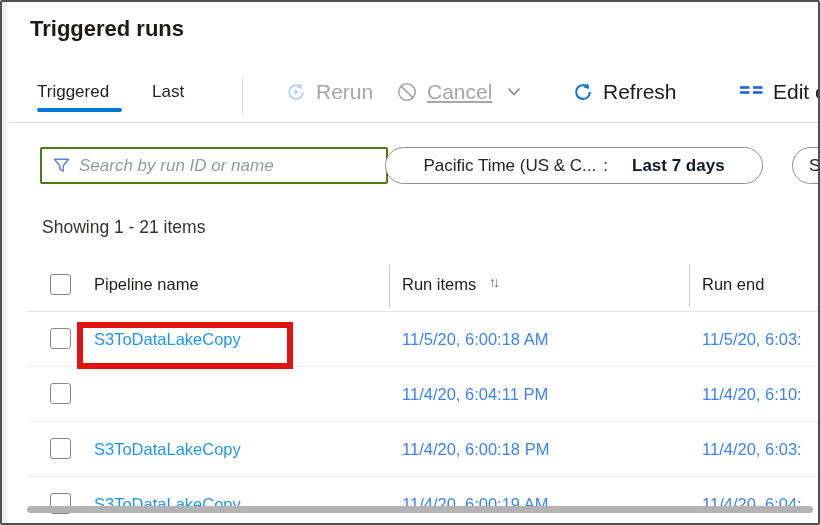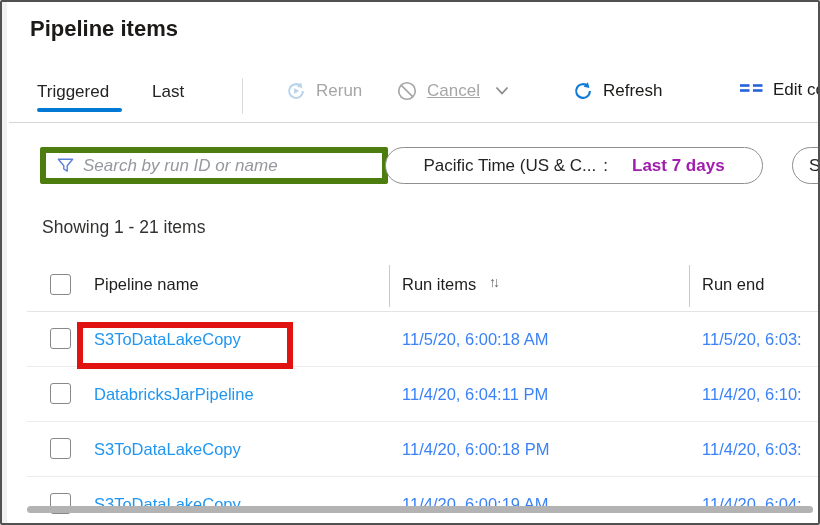--- a/index.html
+++ b/index.html
@@ -14,45 +14,45 @@
 
   .page-title { position:absolute; left:28px; top:14px; font-size:22px; font-weight:700; color:#1b1a19; }
 
   
   .tabbar { position:absolute; left:0; top:76px; width:100%; height:44px; }
   .tab { position:absolute; top:4px; font-size:17px; color:#242424; cursor:pointer; }
   .tab-triggered { left:35px; font-weight:400; }
   .tab-debug { left:150px; }
   .tab-underline { position:absolute; left:35px; top:30px; width:85px; height:4px; background:#0078d4; border-radius:2px; }
   .vdivider { position:absolute; left:240px; top:0px; width:1px; height:36px; background:#d9d9d9; }
-  .toolbar-item { position:absolute; top:2px; display:flex; align-items:center; gap:9px; font-size:17px; cursor:pointer; white-space:nowrap; }
+  .toolbar-item { position:absolute; top:2px; display:flex; align-items:center; gap:9px; font-size:21px; cursor:pointer; white-space:nowrap; }
   .tb-rerun  { left:283px; color:#a6a6a6; cursor:default; }
   .tb-cancel { left:394px; color:#a6a6a6; cursor:default;text-decoration:underline; }
   .tb-refresh{ left:570px; color:#1b1a19; }
   .tb-editcol{ left:737px; color:#1b1a19; }
   .toolbar-sep { position:absolute; left:7px; right:0; top:120px; height:1px; background:#d6d6d6; }
 
   
   .search-box {
     position:absolute; left:38px; top:145px; width:348px; height:37px;
-    border:6px solid #4d7c0f; border-radius:2px; background:#fff;
+    border:2px solid #4d7c0f; border-radius:2px; background:#fff;
     display:flex; align-items:center; padding:0 10px; gap:8px;
   }
   .search-box input {
     border:none; outline:none; flex:1; font-size:17px; font-style:italic;
     font-family:"Liberation Sans", sans-serif; color:#3b3a39; background:transparent;
   }
   .search-box input::placeholder { color:#95999e; font-style:italic; }
   .pill {
     position:absolute; top:145px; height:37px; border:1px solid #8f8f8f; border-radius:19px;
     display:flex; align-items:center; justify-content:center; font-size:17px; color:#242424;
     background:#fff; cursor:pointer; white-space:nowrap;
   }
   .pill-time { left:383px; width:378px; gap:7px; }
-  .pill-time .bold { font-weight:700; color:#a21caf;margin-left:17px; }
+  .pill-time .bold { font-weight:700; color:#0f172a;margin-left:17px; }
   .pill-status { left:790px; width:90px; justify-content:flex-start; padding-left:16px; }
 
   .summary { position:absolute; left:40px; top:215px; font-size:17.5px; color:#333231; }
 
   
   .thead { position:absolute; left:0; top:255px; width:100%; height:55px; }
   .th { position:absolute; font-size:16.5px; font-weight:400; color:#201f1e; top:18px; }
   .th-name { left:92px; }
   .th-start { left:400px; }
   .th-end { left:700px; }
@@ -84,21 +84,21 @@
     background:#b3b3b3; border-radius:4px; cursor:pointer;
   }
   .icon { display:inline-flex; align-items:center; justify-content:center; }
 </style>
 </head>
 <body>
 
 <div class="page">
   <div class="left-strip"></div>
 
-  <div class="page-title">Pipeline items</div>
+  <div class="page-title">Triggered runs</div>
 
   <div class="tabbar">
     <div class="tab tab-triggered">Triggered</div>
     <div class="tab tab-debug">Last</div>
     <div class="tab-underline"></div>
     <div class="vdivider"></div>
 
     <div class="toolbar-item tb-rerun">
       <span class="icon">
         <svg width="22" height="22" viewBox="0 0 24 24">
@@ -184,21 +184,20 @@
   <div class="trow" style="top:310px;">
     <div class="checkbox"></div>
     <div class="cell cell-name">S3ToDataLakeCopy</div>
     <div class="cell cell-start">11/5/20, 6:00:18 AM</div>
     <div class="cell cell-end">11/5/20, 6:03:</div>
     <div class="row-line"></div>
   </div>
 
   <div class="trow" style="top:365px;">
     <div class="checkbox"></div>
-    <div class="cell cell-name">DatabricksJarPipeline</div>
     <div class="cell cell-start">11/4/20, 6:04:11 PM</div>
     <div class="cell cell-end">11/4/20, 6:10:</div>
     <div class="row-line"></div>
   </div>
 
   <div class="trow" style="top:420px;">
     <div class="checkbox"></div>
     <div class="cell cell-name">S3ToDataLakeCopy</div>
     <div class="cell cell-start">11/4/20, 6:00:18 PM</div>
     <div class="cell cell-end">11/4/20, 6:03:</div>

